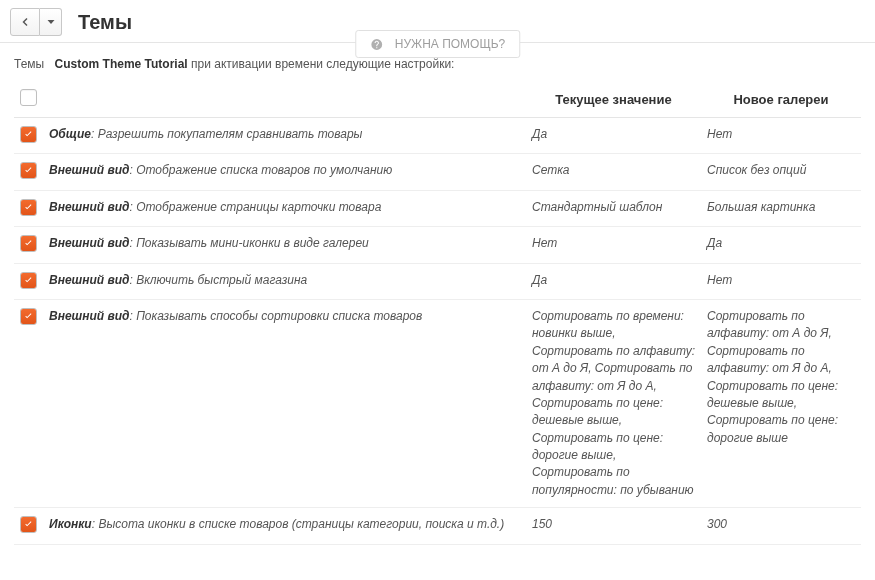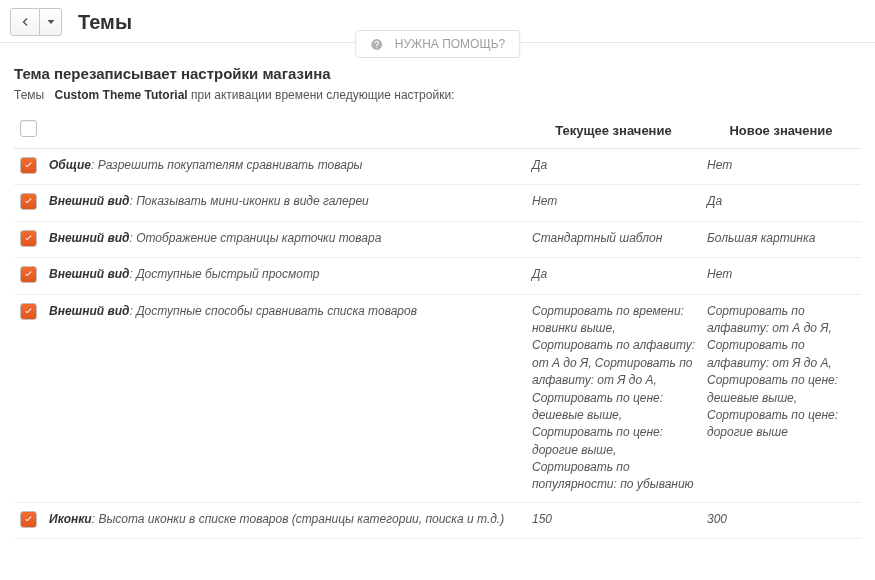--- a/index.html
+++ b/index.html
@@ -60,36 +60,35 @@
   </div>
 
   <div class="help-pill">
     <svg viewBox="0 0 24 24">
         <path d="M12 2a10 10 0 100 20 10 10 0 000-20zm1 17h-2v-2h2v2zm2.1-7.8l-.9.9c-.7.7-1.2 1.3-1.2 2.9h-2v-.5c0-1.1.5-2.1 1.2-2.8l1.2-1.2c.4-.4.6-.9.6-1.5 0-1.1-.9-2-2-2s-2 .9-2 2H8c0-2.2 1.8-4 4-4s4 1.8 4 4c0 .9-.4 1.7-.9 2.2z"></path>
       </svg>
     <span>НУЖНА ПОМОЩЬ?</span>
   </div>
 
   <div class="content">
-    <div class="section-title">Тема перезаписывает настройки магазина</div>
     <p class="intro-line">
       <span>Темы </span><strong>Custom Theme Tutorial</strong><span> при активации времени следующие настройки:</span>
     </p>
 
     <table class="settings">
       <thead>
         <tr>
           <th class="col-check">
             <span class="chk">
               
             </span>
           </th>
           <th class="col-setting"></th>
           <th class="col-curr">Текущее значение</th>
-          <th class="col-new">Новое значение</th>
+          <th class="col-new">Новое галереи</th>
         </tr>
       </thead>
       <tbody id="rows-body">
           <tr>
             <td><span class="chk checked">
                 <span class="tick">
                   <svg viewBox="0 0 24 24">
                     <path d="M9 16l-4-4 1.5-1.5L9 13l8-8L18.5 6.5z"></path>
                   </svg>
                 </span>
@@ -99,23 +98,23 @@
             <td>Нет</td>
           </tr>
           <tr>
             <td><span class="chk checked">
                 <span class="tick">
                   <svg viewBox="0 0 24 24">
                     <path d="M9 16l-4-4 1.5-1.5L9 13l8-8L18.5 6.5z"></path>
                   </svg>
                 </span>
               </span></td>
-            <td class="col-setting"><strong>Внешний вид</strong>: <span>Показывать мини-иконки в виде галереи</span></td>
-            <td>Нет</td>
-            <td>Да</td>
+            <td class="col-setting"><strong>Внешний вид</strong>: <span>Отображение списка товаров по умолчанию</span></td>
+            <td>Сетка</td>
+            <td>Список без опций</td>
           </tr>
           <tr>
             <td><span class="chk checked">
                 <span class="tick">
                   <svg viewBox="0 0 24 24">
                     <path d="M9 16l-4-4 1.5-1.5L9 13l8-8L18.5 6.5z"></path>
                   </svg>
                 </span>
               </span></td>
             <td class="col-setting"><strong>Внешний вид</strong>: <span>Отображение страницы карточки товара</span></td>
@@ -123,33 +122,45 @@
             <td>Большая картинка</td>
           </tr>
           <tr>
             <td><span class="chk checked">
                 <span class="tick">
                   <svg viewBox="0 0 24 24">
                     <path d="M9 16l-4-4 1.5-1.5L9 13l8-8L18.5 6.5z"></path>
                   </svg>
                 </span>
               </span></td>
-            <td class="col-setting"><strong>Внешний вид</strong>: <span>Доступные быстрый просмотр</span></td>
+            <td class="col-setting"><strong>Внешний вид</strong>: <span>Показывать мини-иконки в виде галереи</span></td>
+            <td>Нет</td>
+            <td>Да</td>
+          </tr>
+          <tr>
+            <td><span class="chk checked">
+                <span class="tick">
+                  <svg viewBox="0 0 24 24">
+                    <path d="M9 16l-4-4 1.5-1.5L9 13l8-8L18.5 6.5z"></path>
+                  </svg>
+                </span>
+              </span></td>
+            <td class="col-setting"><strong>Внешний вид</strong>: <span>Включить быстрый магазина</span></td>
             <td>Да</td>
             <td>Нет</td>
           </tr>
           <tr>
             <td><span class="chk checked">
                 <span class="tick">
                   <svg viewBox="0 0 24 24">
                     <path d="M9 16l-4-4 1.5-1.5L9 13l8-8L18.5 6.5z"></path>
                   </svg>
                 </span>
               </span></td>
-            <td class="col-setting"><strong>Внешний вид</strong>: <span>Доступные способы сравнивать списка товаров</span></td>
+            <td class="col-setting"><strong>Внешний вид</strong>: <span>Показывать способы сортировки списка товаров</span></td>
             <td>Сортировать по времени: новинки выше, Сортировать по алфавиту: от А до Я, Сортировать по алфавиту: от Я до А, Сортировать по цене: дешевые выше, Сортировать по цене: дорогие выше, Сортировать по популярности: по убыванию</td>
             <td>Сортировать по алфавиту: от А до Я, Сортировать по алфавиту: от Я до А, Сортировать по цене: дешевые выше, Сортировать по цене: дорогие выше</td>
           </tr>
           <tr>
             <td><span class="chk checked">
                 <span class="tick">
                   <svg viewBox="0 0 24 24">
                     <path d="M9 16l-4-4 1.5-1.5L9 13l8-8L18.5 6.5z"></path>
                   </svg>
                 </span>

